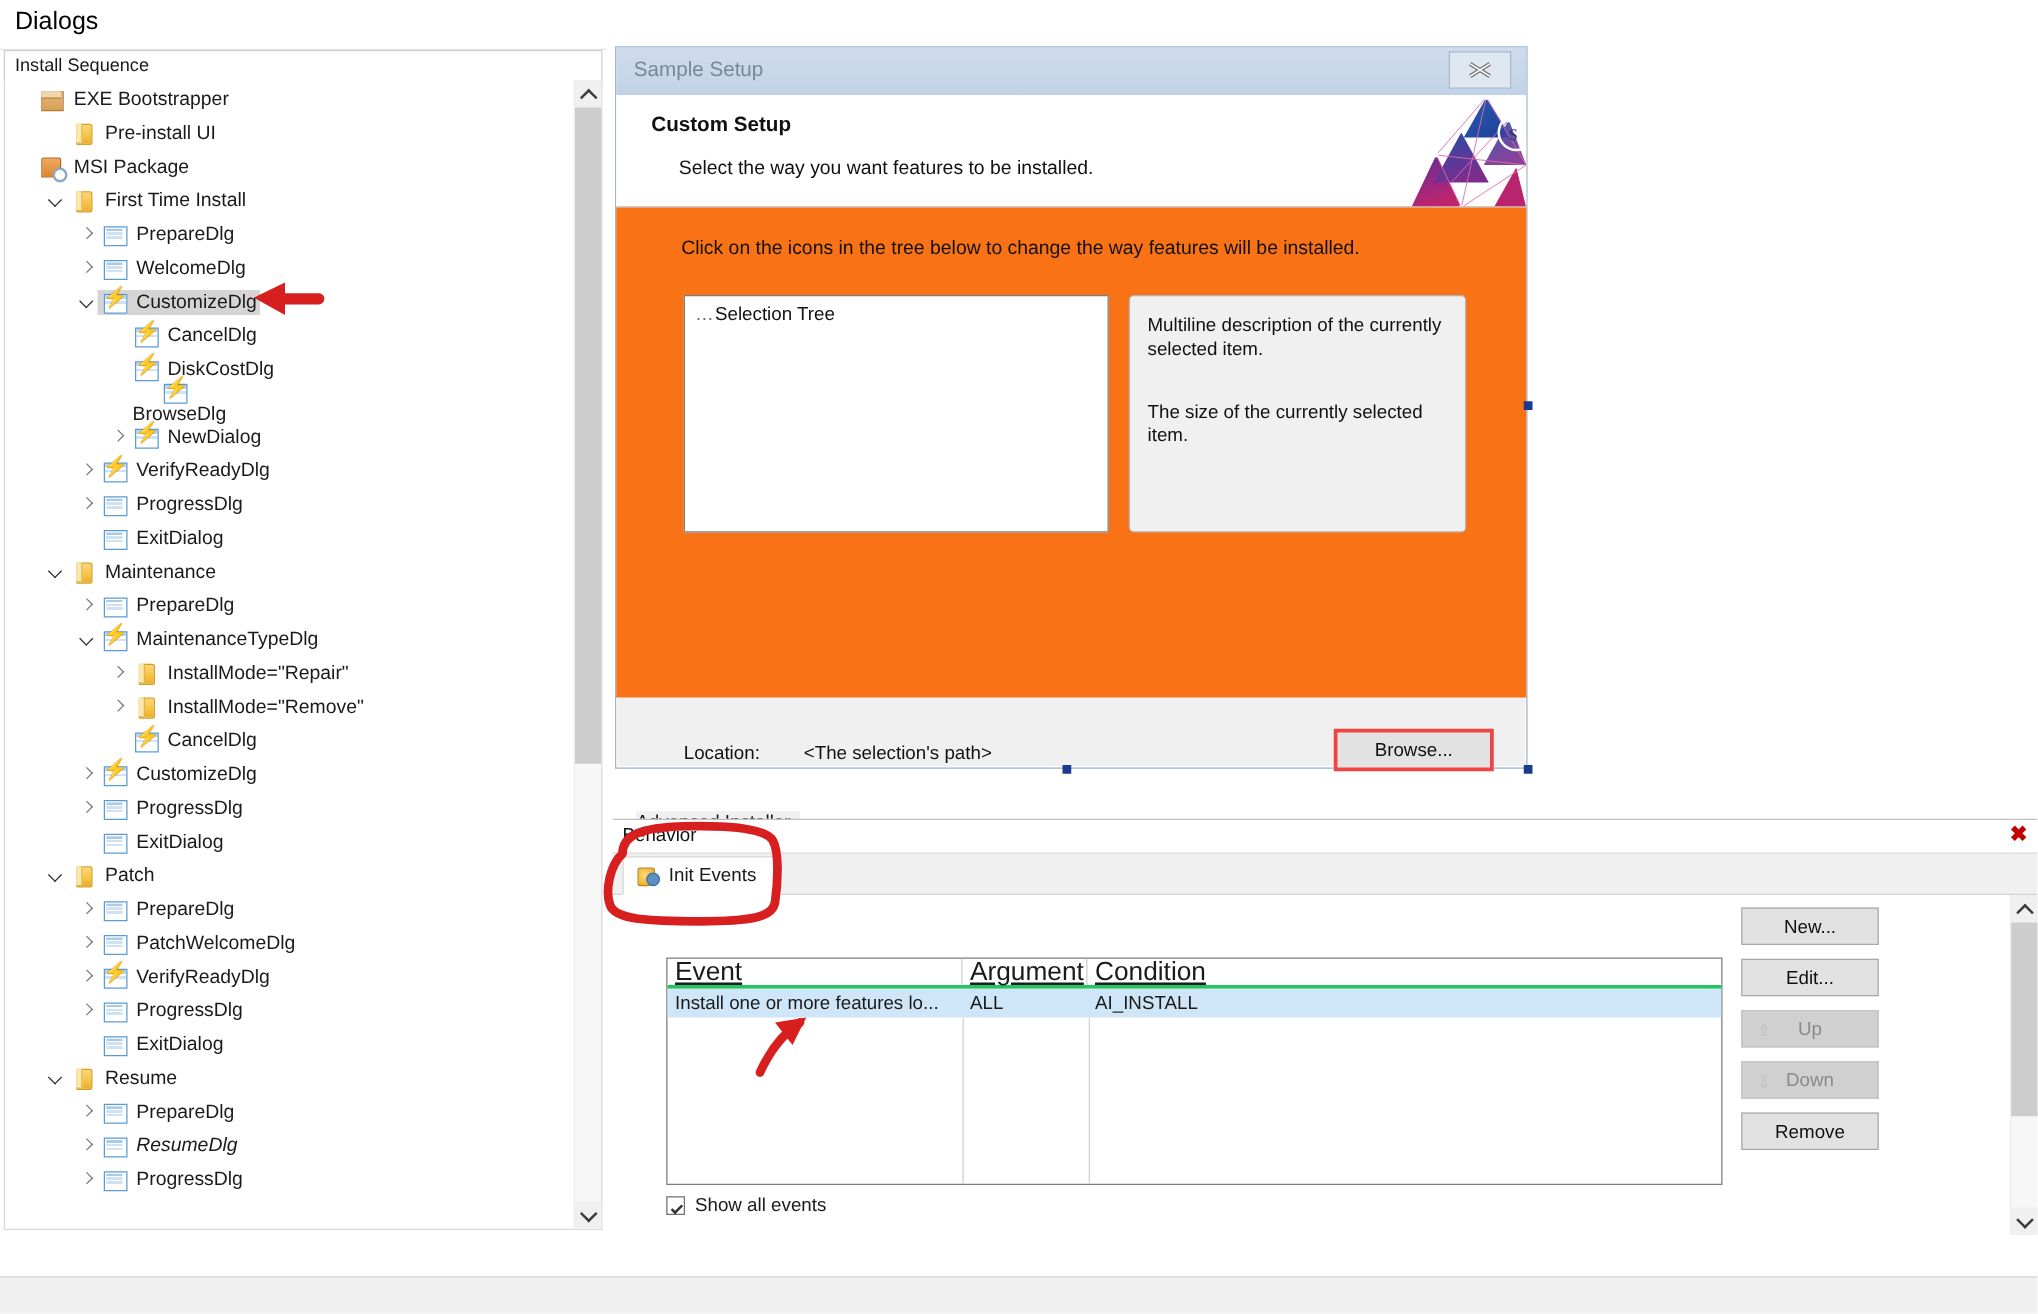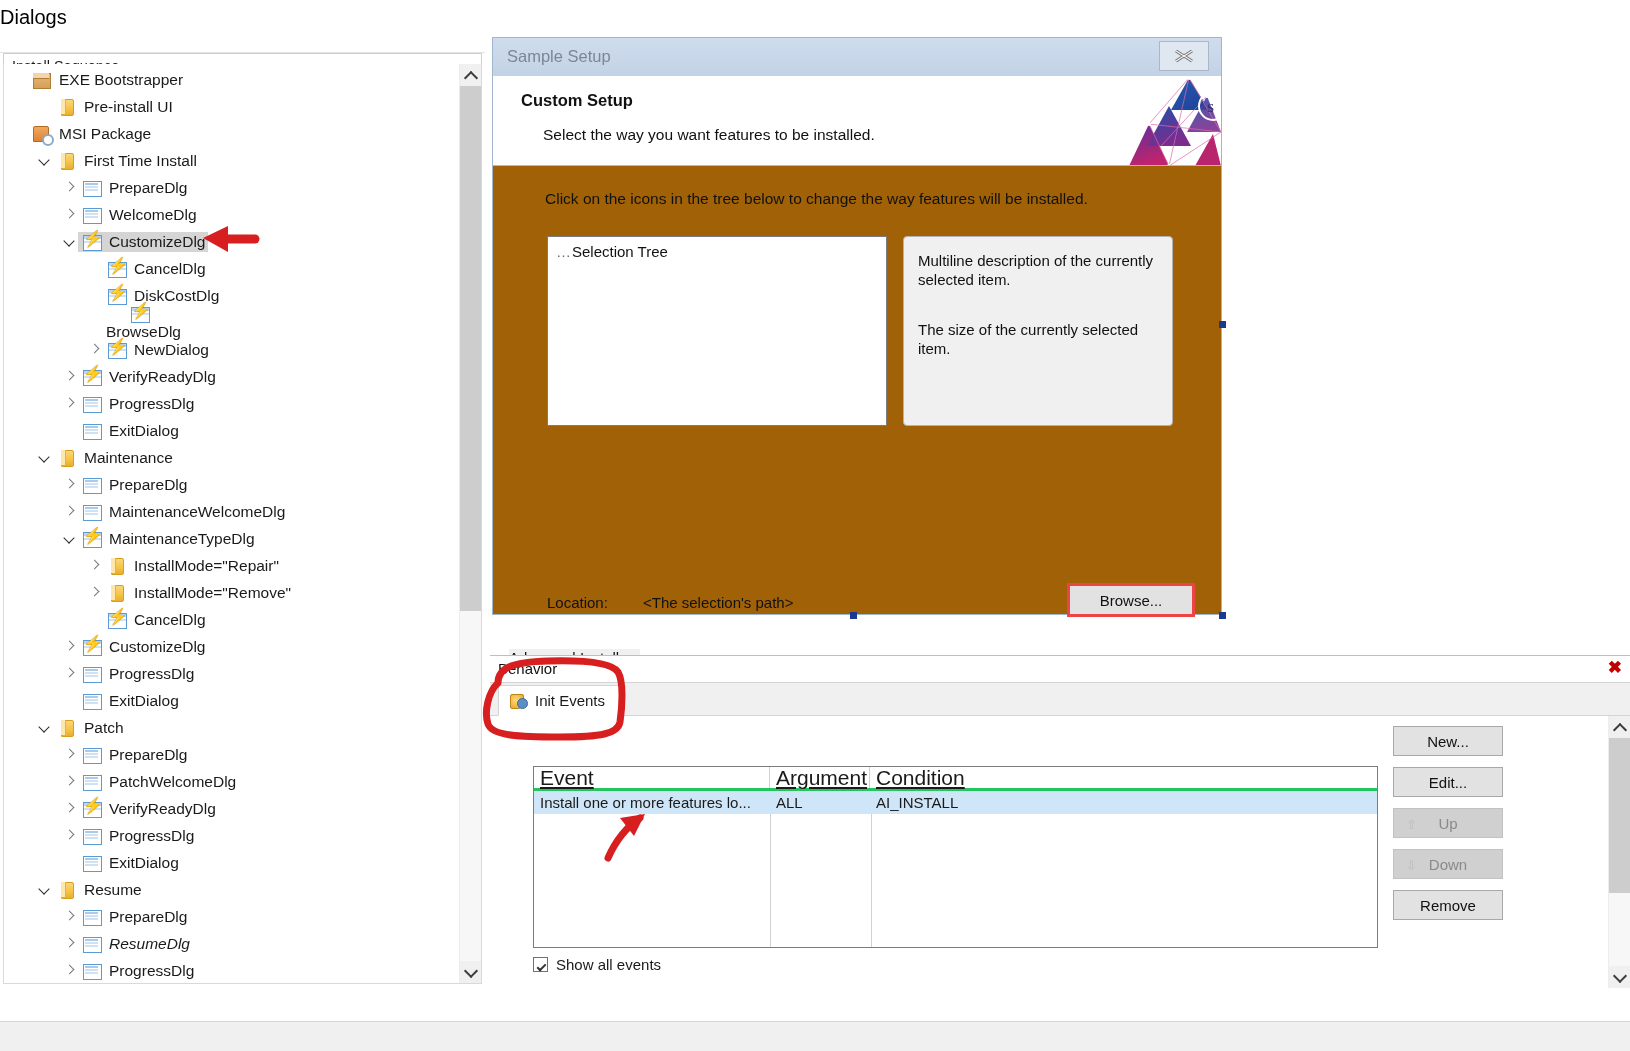--- a/index.html
+++ b/index.html
@@ -13,21 +13,22 @@
     overflow: hidden;
   }
   #root { position: relative; width: 1630px; height: 1051px; }
 
   
   #left-panel {
     position: absolute; left: 0; top: 0; width: 485px; height: 988px;
     background: #fff;
   }
   #dialogs-title {
-    height: 53px; line-height: 34px;
+    height: 40px; line-height: 34px;
+    padding-left: 12px;
     font-size: 20px;
     color: #000;
     border-bottom: 1px solid #e3e3e3;
   }
   #install-sequence-bar {
     height: 26px; line-height: 25px;
     padding-left: 8px;
     font-size: 14.5px;
     border: 1px solid #cfcfcf;
     border-left: 1px solid #cfcfcf;
@@ -183,21 +184,21 @@
     position:absolute; left:28px; top:15px;
     font-size:16.5px; font-weight:bold; color:#111;
   }
   #banner-sub{
     position:absolute; left:50px; top:50px;
     font-size:15.5px; color:#111;
   }
   #banner-art{
     position:absolute; right:0; top:0; width:130px; height:90px;
   }
-  #setup-body{ position:relative; height:448px; background:#a16207; }
+  #setup-body{ position:relative; height:392px; background:#f97316; }
   #setup-instr{
     position:absolute; left:52px; top:24px; font-size:15.5px; color:#111;
   }
   #selection-tree-box{
     position:absolute; left:54px; top:70px; width:340px; height:190px;
     background:#ffffff; border:1px solid #7c7c7c;
     font-size:15px;
   }
   #selection-tree-label{
     position:absolute; left:8px; top:6px; color:#111;
@@ -452,27 +453,20 @@
           <span class="lbl" style="display: inline-flex; align-items: center;">
             <span class="ico folder"></span>
             <span>Maintenance</span>
           </span>
         </div>
         <div class="node" style="padding-left: 58px;">
           <span class="twisty right"></span>
           <span class="lbl" style="display: inline-flex; align-items: center;">
             <span class="ico dlg"></span>
             <span>PrepareDlg</span>
-          </span>
-        </div>
-        <div class="node" style="padding-left: 58px;">
-          <span class="twisty right"></span>
-          <span class="lbl" style="display: inline-flex; align-items: center;">
-            <span class="ico dlg"></span>
-            <span>MaintenanceWelcomeDlg</span>
           </span>
         </div>
         <div class="node" style="padding-left: 58px;">
           <span class="twisty down"></span>
           <span class="lbl" style="display: inline-flex; align-items: center;">
             <span class="ico dlgbolt"></span>
             <span>MaintenanceTypeDlg</span>
           </span>
         </div>
         <div class="node" style="padding-left: 83px;">

